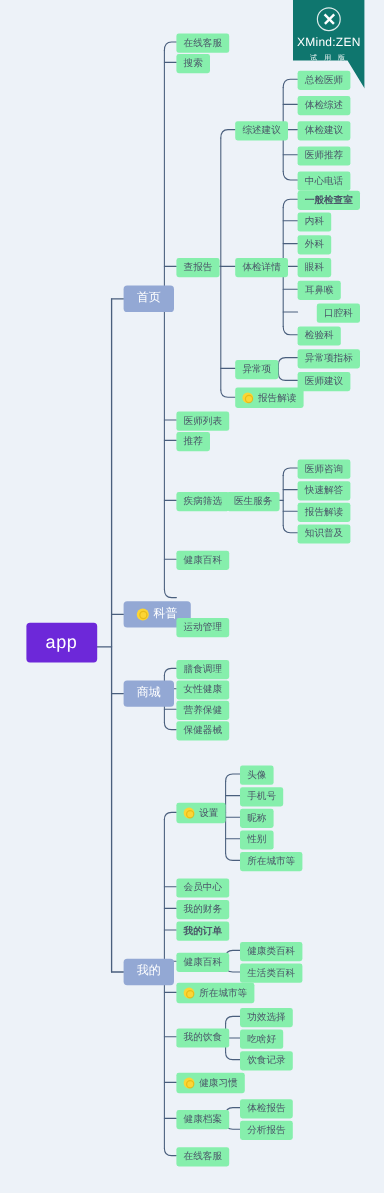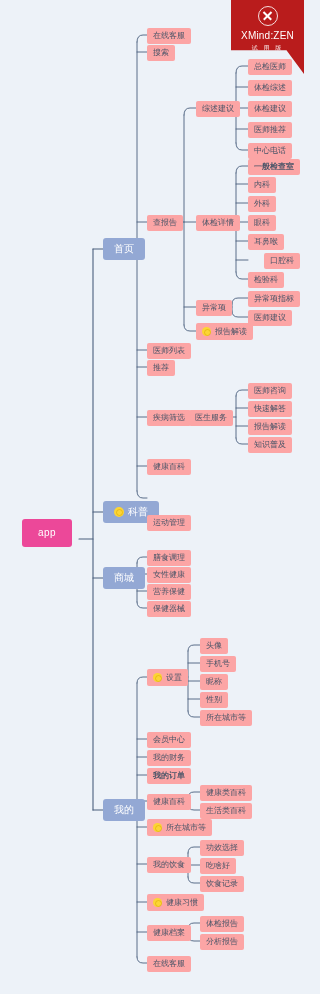--- a/index.html
+++ b/index.html
@@ -21,38 +21,38 @@
   }
   .node {
     position: absolute;
     display: flex;
     align-items: center;
     white-space: nowrap;
     line-height: 1;
   }
   
   .n-root {
-    background: #ec4899;
+    background: #6d28d9;
     color: #ffffff;
     border-radius: 3px;
     padding: 9px 16px;
-    font-size: 10px;
+    font-size: 15px;
     letter-spacing: 0.5px;
   }
   
   .n-main {
     background: #93a8d4;
     color: #ffffff;
     border-radius: 3px;
     padding: 6px 11px;
     font-size: 10px;
   }
   
   .n-leaf {
-    background: #fca5a5;
+    background: #86efac;
     color: #4a5568;
     border-radius: 2px;
     padding: 4px 6px;
     font-size: 8px;
   }
   .marker {
     width: 9px; height: 9px;
     border-radius: 50%;
     background: #fcd535;
     margin-right: 4px;
@@ -67,22 +67,22 @@
     border-radius: 50%;
     border: 1px solid #d8a800;
     opacity: .55;
   }
   .n-main .marker { width: 10px; height: 10px; }
 
   
   #watermark {
     position: absolute;
     top: 0; right: 0;
-    width: 73px; height: 74px;
-    background: #b91c1c;
+    width: 60px; height: 74px;
+    background: #0f766e;
     clip-path: polygon(0 0, 100% 0, 100% 100%, 76% 68%, 0 68%);
     overflow: hidden;
   }
   #wm-inner {
     position: absolute;
     top: 6px; left: 0; right: 0;
     text-align: center;
     color: #ffffff;
   }
   .wm-logo {

